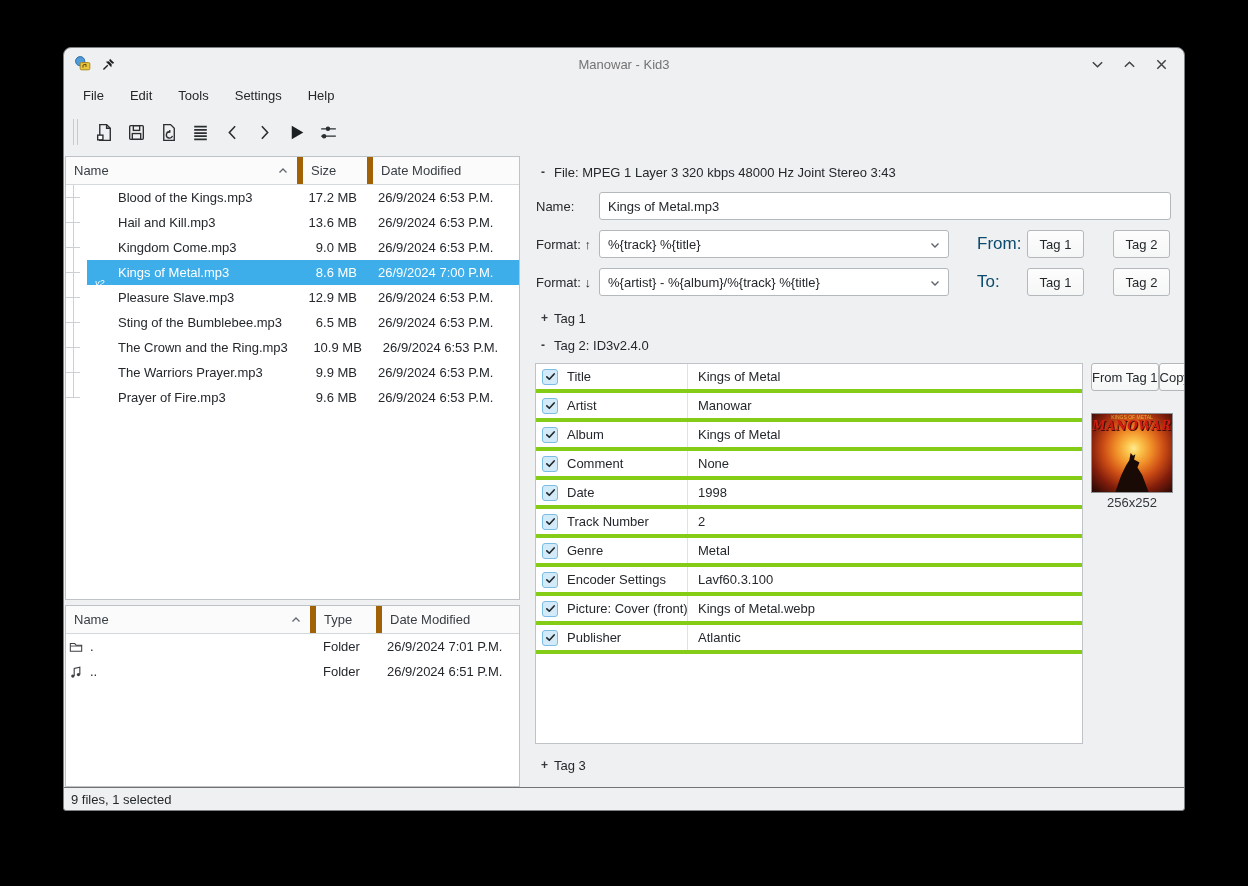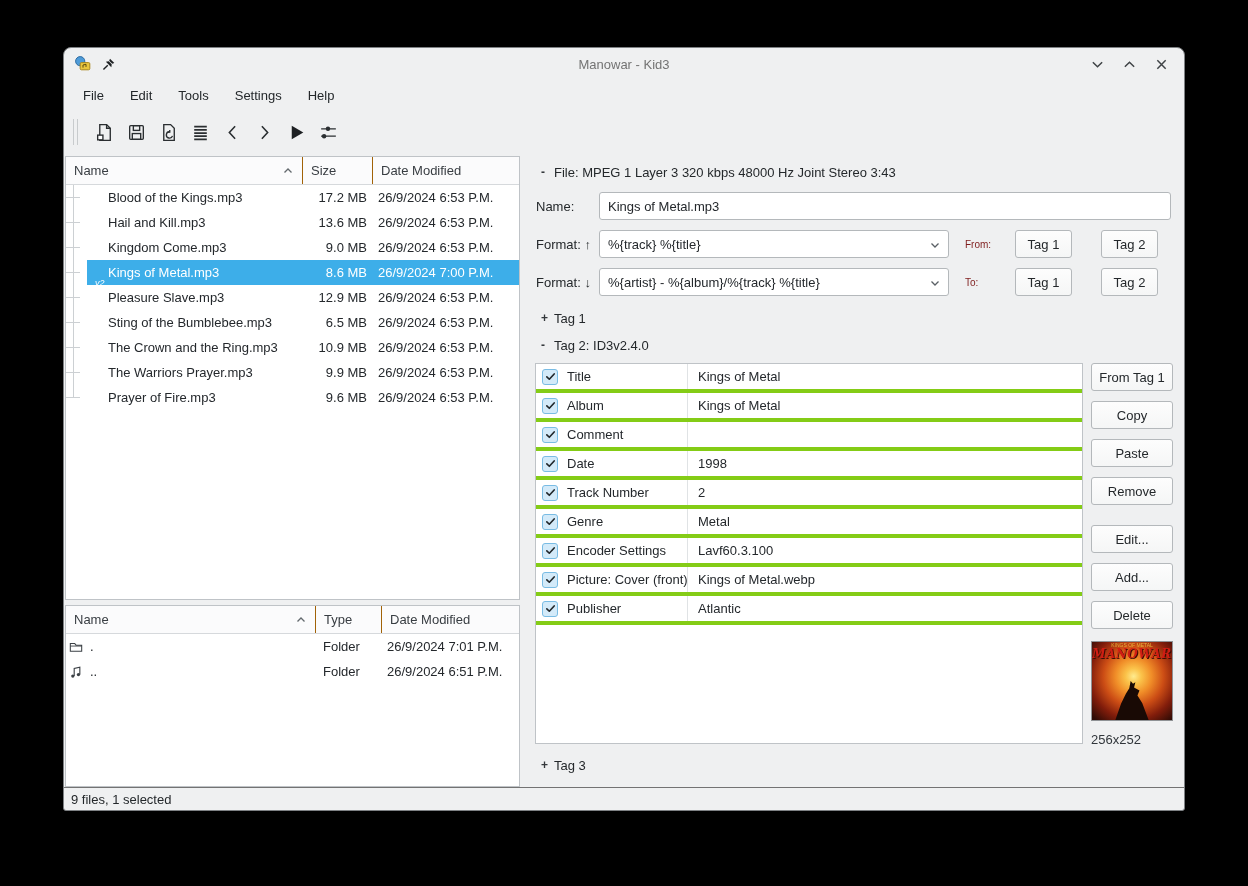--- a/index.html
+++ b/index.html
@@ -25,32 +25,32 @@
   .tool-handle { width:5px; height:26px; border-left:1px solid #c8cbcd; border-right:1px solid #c8cbcd; margin:0 10px 0 3px; }
   .tool-btn { width:32px; height:32px; display:flex; align-items:center; justify-content:center; border-radius:3px; }
 
   
   .main { flex:1; display:flex; padding-left:1px; min-height:0; }
   .left-pane { width:455px; flex:none; display:flex; flex-direction:column; padding-top:2px; }
   .listbox { background:#fff; border:1px solid #bfc3c7; display:flex; flex-direction:column; overflow:hidden; }
   .file-listbox { height:444px; flex:none; }
   .folder-listbox { flex:1; margin-top:5px; }
   .list-header { height:28px; flex:none; display:flex; background:#fbfbfc; border-bottom:1px solid #d6d9dc; font-size:13px; color:#383d42; }
-  .hcol { display:flex; align-items:center; padding:0 8px; border-right:1px solid #a16207; }
+  .hcol { display:flex; align-items:center; padding:0 8px; border-right:6px solid #a16207; }
   .hcol:last-child { border-right:none; }
   .lh-name { flex:1; } .lh-size { width:70px; flex:none; } .lh-date { width:146px; flex:none; }
   .lh2-name { flex:1; } .lh2-type { width:66px; flex:none; } .lh2-date { width:137px; flex:none; }
   .sort-ind { margin-left:auto; display:flex; }
 
   .rows { flex:1; position:relative; overflow:hidden; }
   #file-rows::before { content:''; position:absolute; left:7px; top:0; height:212px; border-left:1px solid #ccd0d3; }
   .file-row { height:25px; display:flex; align-items:stretch; font-size:13px; color:#24282c; position:relative; }
   .tree { width:21px; flex:none; position:relative; }
   .tree .dash { position:absolute; left:0px; top:12px; width:14px; border-top:1px solid #ccd0d3; }
-  .hl { flex:1; display:flex; align-items:center; }
+  .hl { flex:1; display:flex; align-items:center;gap:10px; }
   .file-row.selected .hl { background:#3daee9; color:#fff; }
   .badge-slot { width:21px; flex:none; position:relative; }
   .badge-slot .badge { position:absolute; left:8px; top:5px; font-size:9px; color:#fff; }
   .fname { flex:1; white-space:nowrap; overflow:hidden; }
   .fsize { width:70px; flex:none; text-align:right; padding-right:6px; }
   .fdate { width:146px; flex:none; padding-left:5px; }
 
   .folder-row { height:25px; display:flex; align-items:center; font-size:13px; color:#24282c; }
   .icon-slot { width:24px; flex:none; padding-left:3px; display:flex; align-items:center; }
   .dname { flex:1; } .dtype { width:66px; flex:none; padding-left:7px; } .ddate { width:137px; flex:none; padding-left:5px; }
@@ -60,21 +60,21 @@
   .section-head { height:20px; display:flex; align-items:center; font-size:13px; color:#24282b; flex:none; }
   .expander { width:19px; text-align:left; padding-left:6px; color:#34383c; font-size:12px; font-weight:bold; }
   .sh-mt12 { margin-top:12px; } .sh-mt7 { margin-top:7px; } .sh-mt10 { margin-top:10px; height:22px; }
   .form-row { height:28px; margin-top:10px; display:flex; align-items:center; flex:none; }
   .form-label { width:64px; flex:none; font-size:13px; color:#24282b; padding-left:1px; }
   .text-input { flex:1; height:28px; background:#fff; border:1px solid #b4b8bb; border-radius:3px;
     padding:0 8px; font-size:13px; color:#24282c; font-family:inherit; outline:none; }
   .combo { width:350px; flex:none; height:28px; background:#fff; border:1px solid #b4b8bb; border-radius:3px;
     display:flex; align-items:center; padding:0 26px 0 8px; font-size:13px; color:#24282c; position:relative; }
   .combo .chev { position:absolute; right:7px; top:8px; }
-  .dir-label { margin-left:16px; width:44px; flex:none; font-size:10px; color:#7f1d1d; }
+  .dir-label { margin-left:28px; width:44px; flex:none; font-size:17px; color:#0c4a6e; }
   .tag-btn { width:57px; height:28px; flex:none; background:linear-gradient(#fdfdfd,#f5f6f6);
     border:1px solid #b4b8bb; border-radius:3px; font-size:13px; color:#24282b; font-family:inherit; }
   .ml6 { margin-left:6px; } .ml29 { margin-left:29px; }
 
   .tag2-area { margin-top:8px; height:381px; flex:none; display:flex; }
   .tag-table { width:548px; flex:none; background:#fff; border:1px solid #bfc3c7; overflow:hidden; }
   .tag-row { height:29px; display:flex; align-items:stretch; border-bottom:4px solid #84cc16; }
   .tag-left { width:152px; flex:none; display:flex; align-items:center; border-right:1px solid #e0e3e5; }
   .checkbox { width:16px; height:16px; margin-left:6px; border:1px solid #79bce4; border-radius:3px;
     background:#d3eaf9; display:flex; align-items:center; justify-content:center; flex:none; }
@@ -87,21 +87,21 @@
   .gap-top { margin-top:10px; }
   .art { width:82px; height:80px; margin-top:2px; flex:none; position:relative; overflow:hidden;
     border:1px solid #8f9295;
     background: radial-gradient(circle at 52% 44%, #ffeb8e 0%, #fbc34a 13%, #f08d28 30%, #cc4d15 50%, #821d0b 72%, #2f0b05 95%); }
   .art-logo { position:absolute; top:5px; left:0; right:0; text-align:center; font-size:12px; font-weight:bold;
     font-style:italic; color:#d01d13; letter-spacing:.5px; font-family:"DejaVu Serif","Liberation Serif",serif;
     text-shadow:1px 1px 0 #3c0c05; }
   .art-topline { position:absolute; top:0px; left:0; right:0; text-align:center; font-size:5px; color:#e7b33c; }
   .art-warrior { position:absolute; bottom:-1px; left:50%; transform:translateX(-50%); width:34px; height:40px; background:#190a05;
     clip-path:polygon(46% 0,53% 7%,60% 3%,56% 16%,72% 24%,66% 36%,80% 55%,100% 100%,0 100%,18% 56%,32% 32%,42% 18%); }
-  .art-size { margin-top:11px; text-align:left; font-size:13px; color:#31363b; }
+  .art-size { margin-top:2px; text-align:center; font-size:13px; color:#31363b; }
 
   
   .statusbar { height:23px; flex:none; border-top:1px solid #737373; display:flex; align-items:center;
     padding:0 7px; font-size:13px; color:#24282b; }
 
   svg { display:block; }
 </style>
 </head>
 <body>
 
@@ -446,33 +446,45 @@
               </span>
               <span class="tag-value">Kings of Metal</span>
             </div>
             <div class="tag-row">
               <span class="tag-left">
                 <span class="checkbox checked">
                   <svg width="11" height="11" viewBox="0 0 12 12">
                     <path d="M2 6.4 L4.7 9 L10 3.2" fill="none" stroke="#21272b" stroke-width="1.8" stroke-linecap="round" stroke-linejoin="round"></path>
                   </svg>
                 </span>
+                <span class="tag-field">Artist</span>
+              </span>
+              <span class="tag-value">Manowar</span>
+            </div>
+            <div class="tag-row">
+              <span class="tag-left">
+                <span class="checkbox checked">
+                  <svg width="11" height="11" viewBox="0 0 12 12">
+                    <path d="M2 6.4 L4.7 9 L10 3.2" fill="none" stroke="#21272b" stroke-width="1.8" stroke-linecap="round" stroke-linejoin="round"></path>
+                  </svg>
+                </span>
                 <span class="tag-field">Album</span>
               </span>
               <span class="tag-value">Kings of Metal</span>
             </div>
             <div class="tag-row">
               <span class="tag-left">
                 <span class="checkbox checked">
                   <svg width="11" height="11" viewBox="0 0 12 12">
                     <path d="M2 6.4 L4.7 9 L10 3.2" fill="none" stroke="#21272b" stroke-width="1.8" stroke-linecap="round" stroke-linejoin="round"></path>
                   </svg>
                 </span>
                 <span class="tag-field">Comment</span>
               </span>
+              <span class="tag-value">None</span>
             </div>
             <div class="tag-row">
               <span class="tag-left">
                 <span class="checkbox checked">
                   <svg width="11" height="11" viewBox="0 0 12 12">
                     <path d="M2 6.4 L4.7 9 L10 3.2" fill="none" stroke="#21272b" stroke-width="1.8" stroke-linecap="round" stroke-linejoin="round"></path>
                   </svg>
                 </span>
                 <span class="tag-field">Date</span>
               </span>
@@ -528,21 +540,21 @@
                   <svg width="11" height="11" viewBox="0 0 12 12">
                     <path d="M2 6.4 L4.7 9 L10 3.2" fill="none" stroke="#21272b" stroke-width="1.8" stroke-linecap="round" stroke-linejoin="round"></path>
                   </svg>
                 </span>
                 <span class="tag-field">Publisher</span>
               </span>
               <span class="tag-value">Atlantic</span>
             </div>
           </div>
         <div class="side-col">
-          <div id="side-buttons" style="display:flex;flex-direction:column;">
+          <div id="side-buttons" style="display:flex;flex-direction:row;">
               <button class="side-btn">From Tag 1</button>
               <button class="side-btn">Copy</button>
               <button class="side-btn">Paste</button>
               <button class="side-btn">Remove</button>
               <button class="side-btn gap-top">Edit...</button>
               <button class="side-btn">Add...</button>
               <button class="side-btn">Delete</button>
             </div>
           <div class="art">
             <div class="art-topline">KINGS OF METAL</div>

